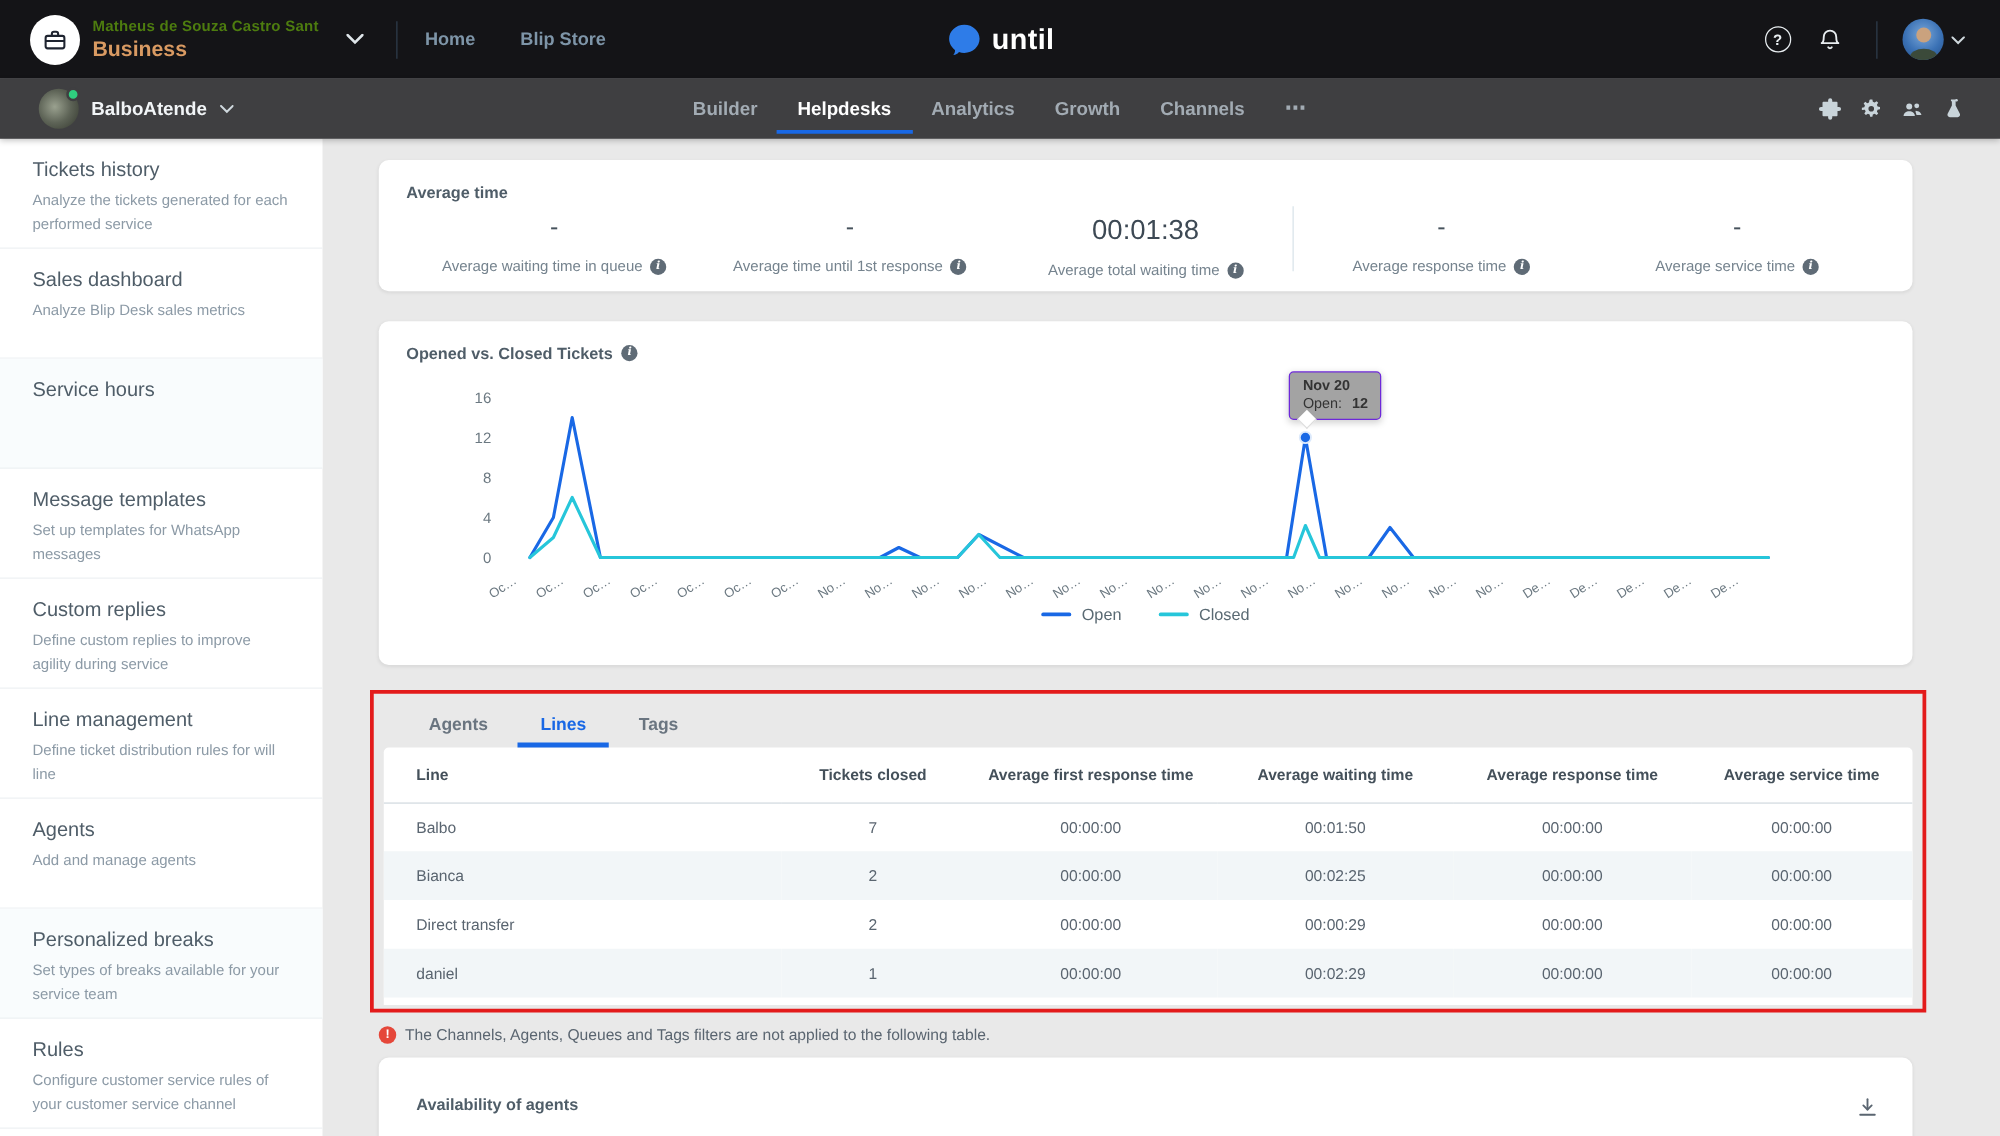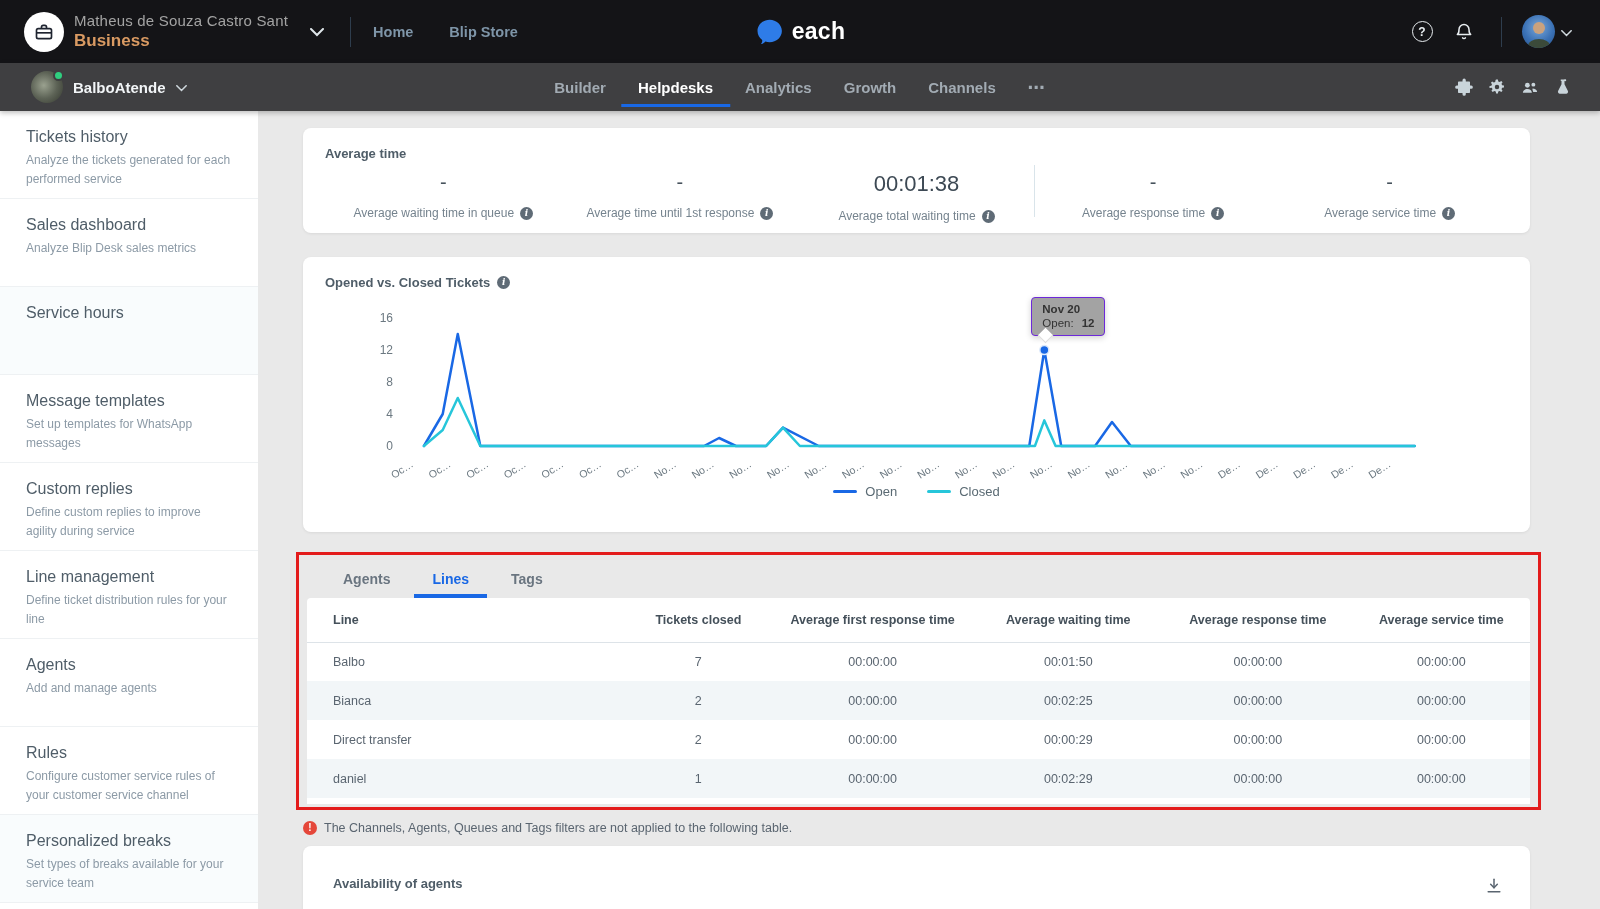--- a/index.html
+++ b/index.html
@@ -5,21 +5,21 @@
   * { margin:0; padding:0; box-sizing:border-box; }
   html,body { width:1600px; height:909px; overflow:hidden; }
   body { font-family:"Liberation Sans","DejaVu Sans",sans-serif; background:#e9e9e9; color:#4f5d68; }
   #app { position:relative; width:1600px; height:909px; }
 
   
   .topbar { height:63px; background:#141417; display:flex; align-items:center; justify-content:space-between; padding:0 28px 0 24px; position:relative; }
   .tb-left { display:flex; align-items:center; }
   .org-badge { width:40px; height:40px; border-radius:50%; background:#fff; display:flex; align-items:center; justify-content:center; cursor:pointer; }
   .org-meta { margin-left:10px; }
-  .org-name { color:#a3a3a3; font-size:15px; font-weight:400; letter-spacing:.2px; }
+  .org-name { color:#4d7c0f; font-size:12px; font-weight:700; letter-spacing:.2px; }
   .org-type { color:#d99a62; font-size:17px; font-weight:600; margin-top:2px; }
   .tb-chevron { color:#dfe6ea; margin:0 26px 0 22px; cursor:pointer; }
   .tb-divider { width:1px; height:30px; background:#2e3d4d; }
   .tb-links { display:flex; gap:36px; margin-left:22px; }
   .tb-links a { color:#7e95a8; font-size:14.5px; font-weight:600; text-decoration:none; cursor:pointer; }
   .tb-center { position:absolute; left:50%; transform:translateX(-50%); display:flex; align-items:center; gap:7px; }
   .tb-center .logo-text { color:#fff; font-size:23px; font-weight:700; letter-spacing:.3px; }
   .tb-right { display:flex; align-items:center; }
   .tb-icon { color:#e8edf0; width:22px; height:22px; margin-left:20px; cursor:pointer; display:flex; align-items:center; justify-content:center; }
   .help-badge { width:21px; height:21px; border-radius:50%; border:1.7px solid #e8edf0; position:relative; }
@@ -135,21 +135,21 @@
       <div class="tb-divider"></div>
       <nav class="tb-links">
         <a>Home</a>
         <a>Blip Store</a>
       </nav>
     </div>
     <div class="tb-center">
       <svg width="30" height="30" viewBox="0 0 32 32">
           <path fill="#2e7ce8" d="M16 3c7.2 0 13 5.4 13 12s-5.8 12-13 12c-1.6 0-3.2-.3-4.6-.8-1 1.4-2.7 2.4-4.8 2.6 1.1-1.2 1.6-2.7 1.4-4.2C5.2 22.4 3 19 3 15 3 8.4 8.8 3 16 3z"></path>
         </svg>
-      <span class="logo-text">each</span>
+      <span class="logo-text">until</span>
     </div>
     <div class="tb-right">
       <span class="tb-icon">
           <span class="help-badge"></span>
         </span>
       <span class="tb-icon">
         <svg width="20" height="20" viewBox="0 0 24 24" fill="none" stroke="currentColor" stroke-width="1.8" stroke-linecap="round" stroke-linejoin="round">
             <path d="M18 9a6 6 0 1 0-12 0c0 5-2 6-2 6h16s-2-1-2-6"></path>
             <path d="M10.3 19a2 2 0 0 0 3.4 0"></path>
           </svg>
@@ -230,33 +230,33 @@
         <div class="side-item">
           <div class="side-title">Message templates</div>
           <div class="side-desc">Set up templates for WhatsApp messages</div>
         </div>
         <div class="side-item">
           <div class="side-title">Custom replies</div>
           <div class="side-desc">Define custom replies to improve agility during service</div>
         </div>
         <div class="side-item">
           <div class="side-title">Line management</div>
-          <div class="side-desc">Define ticket distribution rules for your line</div>
+          <div class="side-desc">Define ticket distribution rules for will line</div>
         </div>
         <div class="side-item">
           <div class="side-title">Agents</div>
           <div class="side-desc">Add and manage agents</div>
-        </div>
-        <div class="side-item">
-          <div class="side-title">Rules</div>
-          <div class="side-desc">Configure customer service rules of your customer service channel</div>
         </div>
         <div class="side-item tinted">
           <div class="side-title">Personalized breaks</div>
           <div class="side-desc">Set types of breaks available for your service team</div>
+        </div>
+        <div class="side-item">
+          <div class="side-title">Rules</div>
+          <div class="side-desc">Configure customer service rules of your customer service channel</div>
         </div>
       </aside>
 
     <main class="content">
 
       <section class="card avg-card">
         <div class="card-title">Average time</div>
         <div class="metrics" id="metrics">
             <div class="metric">
               <div class="metric-value">-</div>

